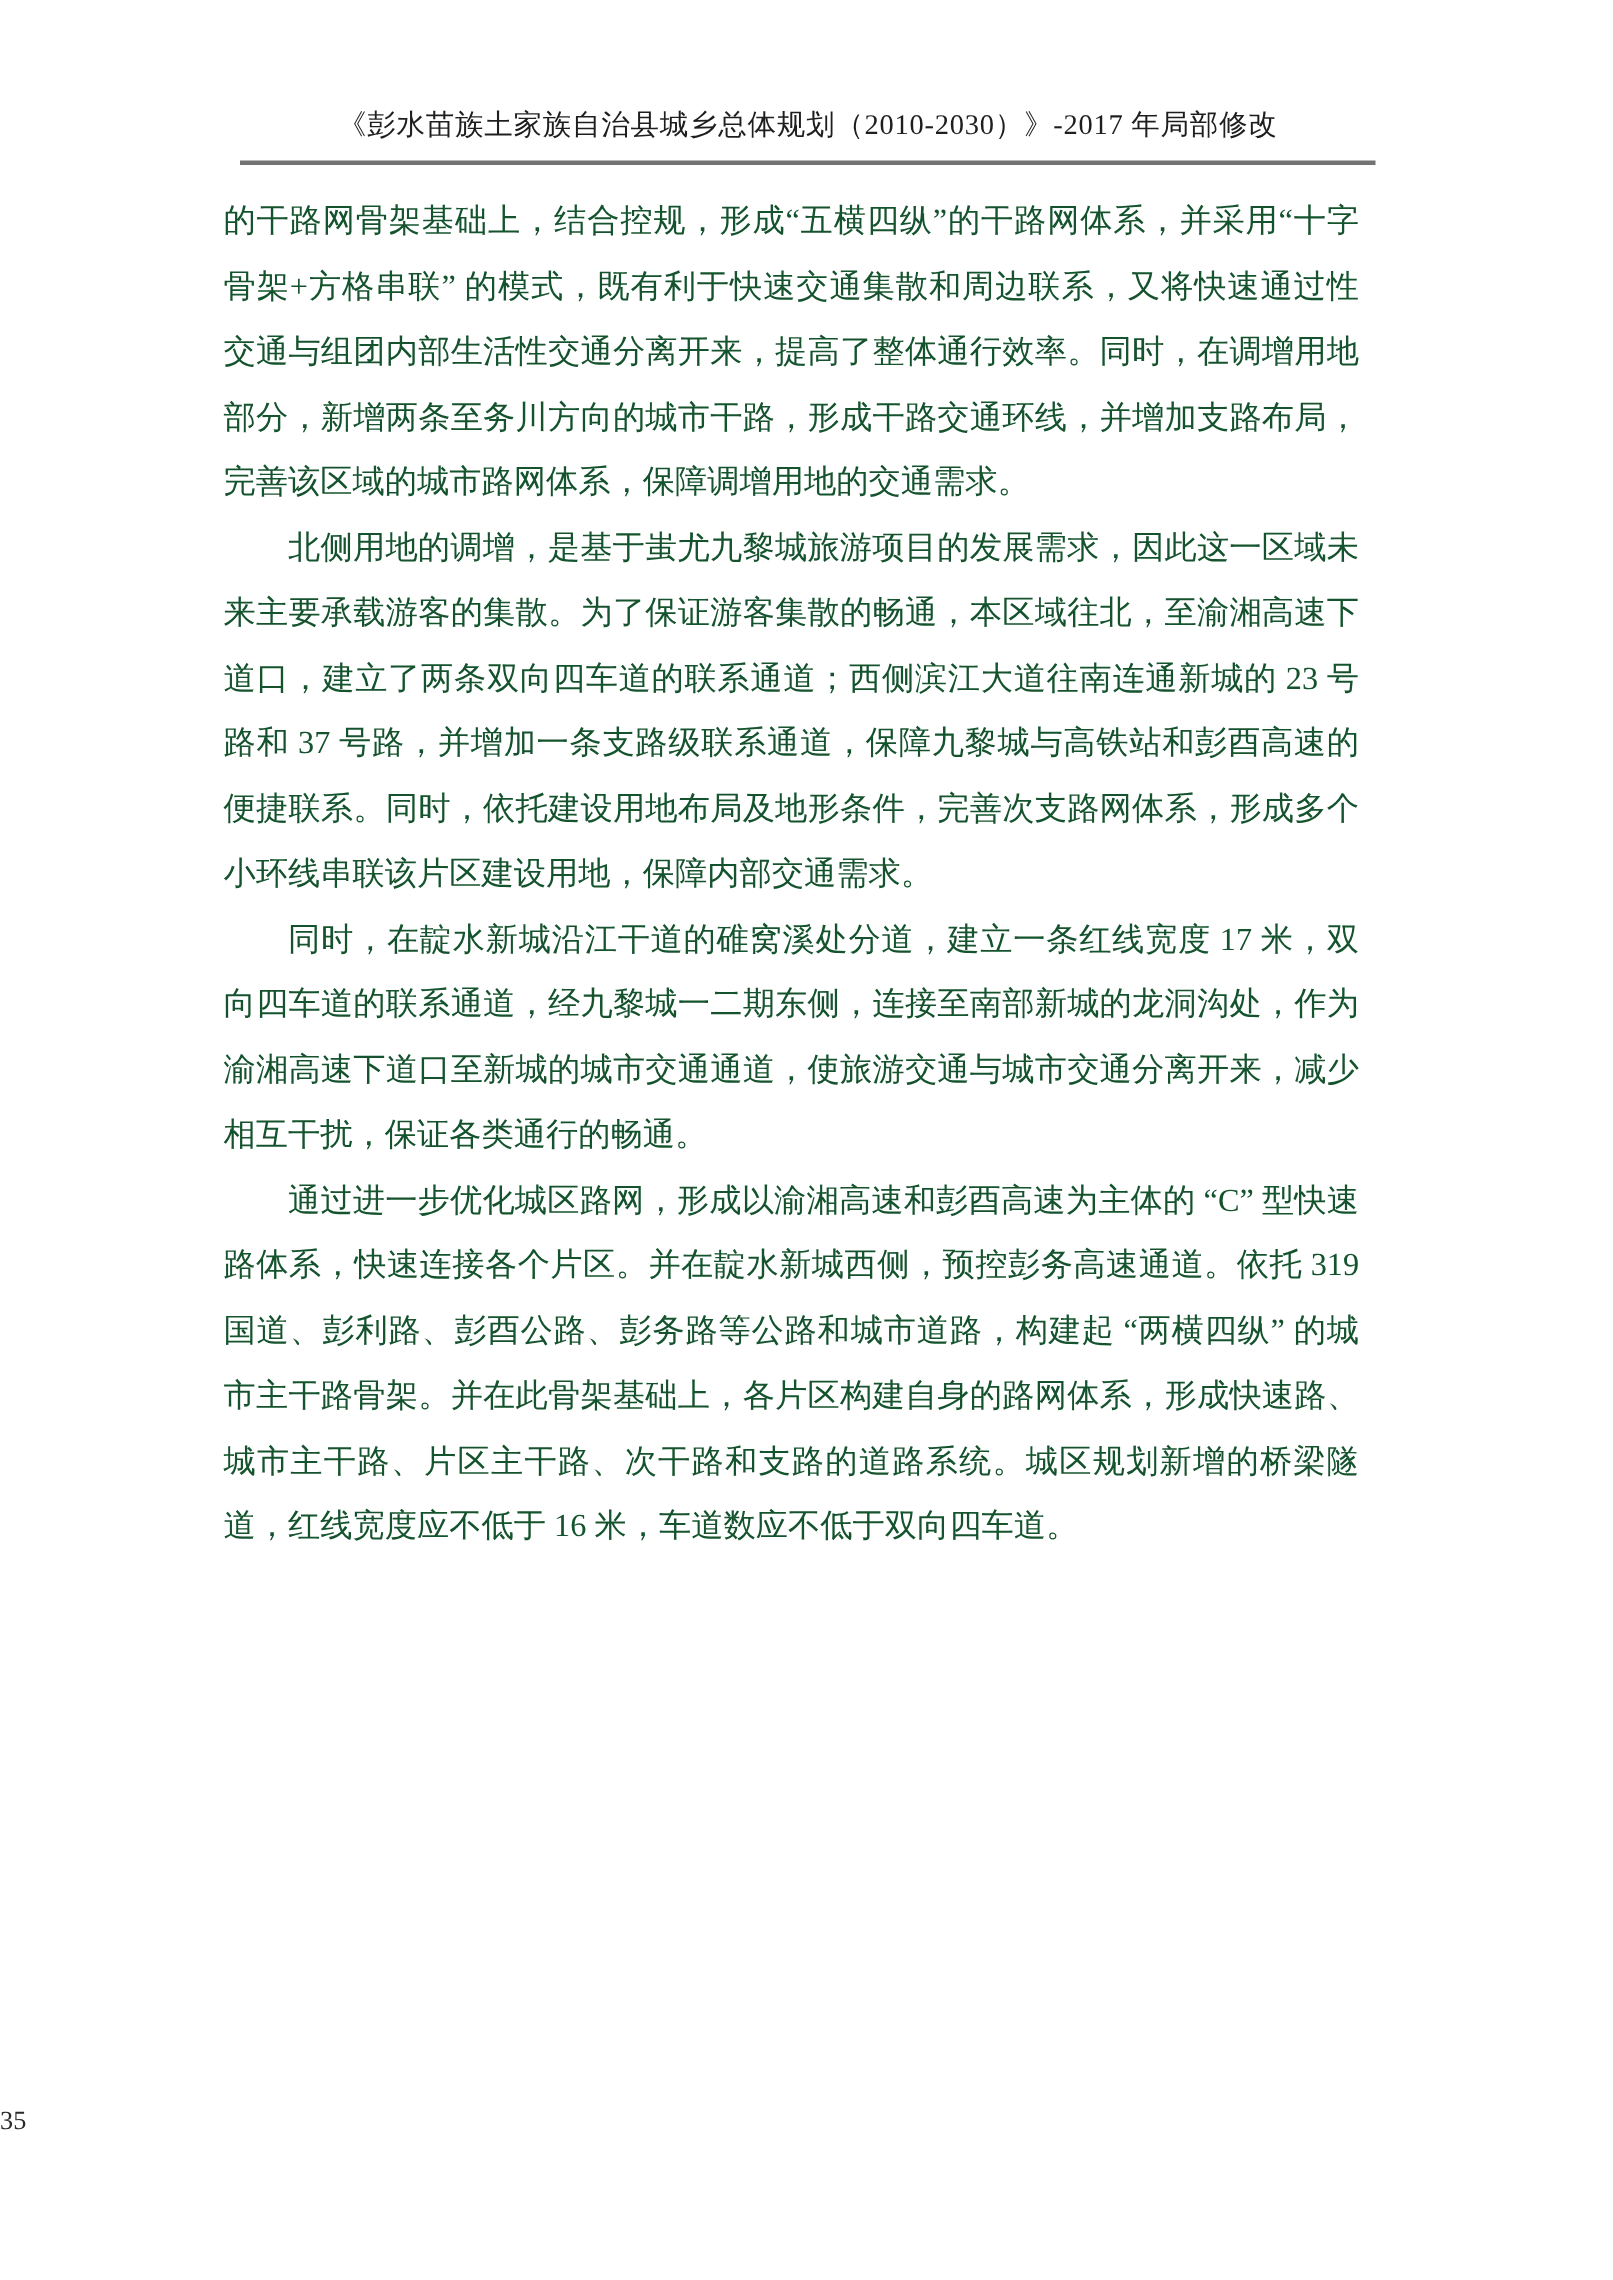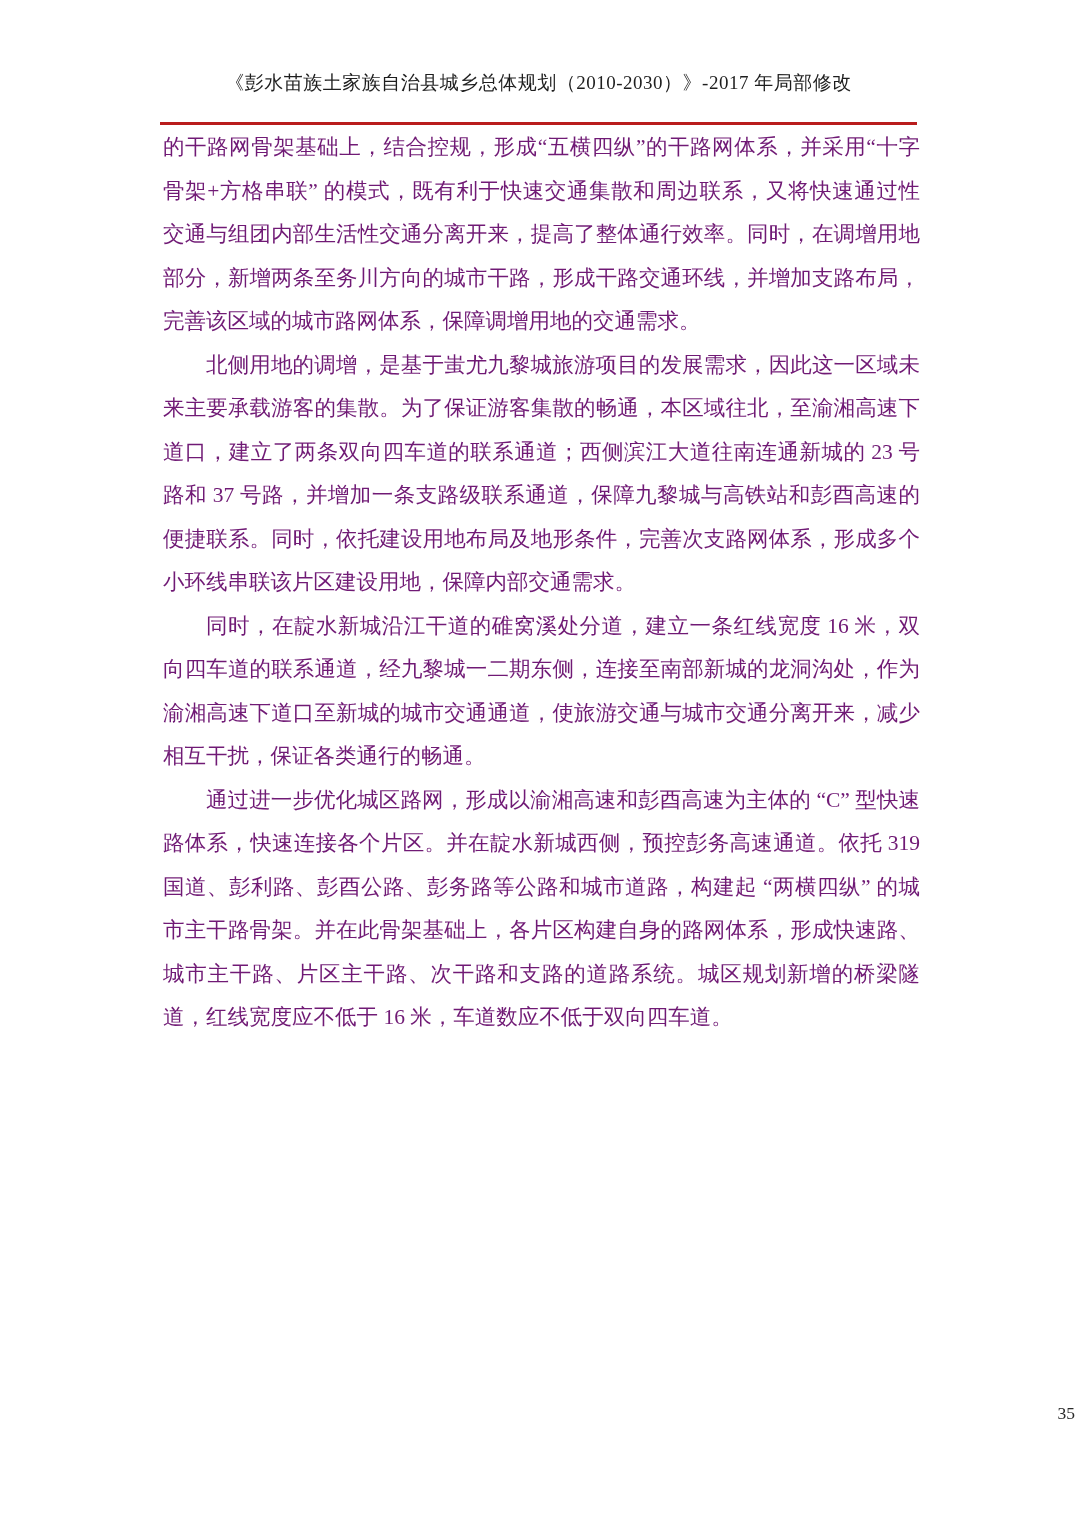--- a/index.html
+++ b/index.html
@@ -18,64 +18,64 @@
   }
   .header {
     position: absolute;
     left: 160px;
     top: 70px;
     width: 757px;
     text-align: center;
     font-size: 19px;
     letter-spacing: 0.5px;
     color: #1e1e1e;
-    padding-bottom: 26px;
-    border-bottom: 3px solid #b91c1c;
+    padding-bottom: 11px;
+    border-bottom: 3px solid #737373;
     white-space: nowrap;
   }
   .doc-body {
     position: absolute;
-    left: 163px;
+    left: 149px;
     top: 126px;
     width: 757px;
-    color: #701a75;
+    color: #14532d;
   }
   .para {
     margin: 0;
     font-size: 21.5px;
     line-height: 43.5px;
     text-align: justify;
     word-break: break-all;
   }
   .para.indent {
     text-indent: 43px;
   }
   .footer {
     position: absolute;
     left: 0;
     top: 1403px;
     width: 100%;
-    text-align: right;
+    text-align: left;
     font-size: 17.5px;
     color: #2a2a2a;
   }
 </style>
 </head>
 <body>
 
 <div class="page">
 
   <div class="header">
     <span>《彭水苗族土家族自治县城乡总体规划（2010-2030）》-2017 年局部修改</span>
   </div>
 
   <div class="doc-body">
     <p class="para">的干路网骨架基础上，结合控规，形成“五横四纵”的干路网体系，并采用“十字骨架+方格串联” 的模式，既有利于快速交通集散和周边联系，又将快速通过性交通与组团内部生活性交通分离开来，提高了整体通行效率。同时，在调增用地部分，新增两条至务川方向的城市干路，形成干路交通环线，并增加支路布局，完善该区域的城市路网体系，保障调增用地的交通需求。</p>
     <p class="para indent">北侧用地的调增，是基于蚩尤九黎城旅游项目的发展需求，因此这一区域未来主要承载游客的集散。为了保证游客集散的畅通，本区域往北，至渝湘高速下道口，建立了两条双向四车道的联系通道；西侧滨江大道往南连通新城的 23 号路和 37 号路，并增加一条支路级联系通道，保障九黎城与高铁站和彭酉高速的便捷联系。同时，依托建设用地布局及地形条件，完善次支路网体系，形成多个小环线串联该片区建设用地，保障内部交通需求。</p>
-    <p class="para indent">同时，在靛水新城沿江干道的碓窝溪处分道，建立一条红线宽度 16 米，双向四车道的联系通道，经九黎城一二期东侧，连接至南部新城的龙洞沟处，作为渝湘高速下道口至新城的城市交通通道，使旅游交通与城市交通分离开来，减少相互干扰，保证各类通行的畅通。</p>
+    <p class="para indent">同时，在靛水新城沿江干道的碓窝溪处分道，建立一条红线宽度 17 米，双向四车道的联系通道，经九黎城一二期东侧，连接至南部新城的龙洞沟处，作为渝湘高速下道口至新城的城市交通通道，使旅游交通与城市交通分离开来，减少相互干扰，保证各类通行的畅通。</p>
     <p class="para indent">通过进一步优化城区路网，形成以渝湘高速和彭酉高速为主体的 “C” 型快速路体系，快速连接各个片区。并在靛水新城西侧，预控彭务高速通道。依托 319 国道、彭利路、彭酉公路、彭务路等公路和城市道路，构建起 “两横四纵” 的城市主干路骨架。并在此骨架基础上，各片区构建自身的路网体系，形成快速路、城市主干路、片区主干路、次干路和支路的道路系统。城区规划新增的桥梁隧道，红线宽度应不低于 16 米，车道数应不低于双向四车道。</p>
   </div>
 
   <div class="footer">
     <span>35</span>
   </div>
 
 </div>
 
 </body></html>

